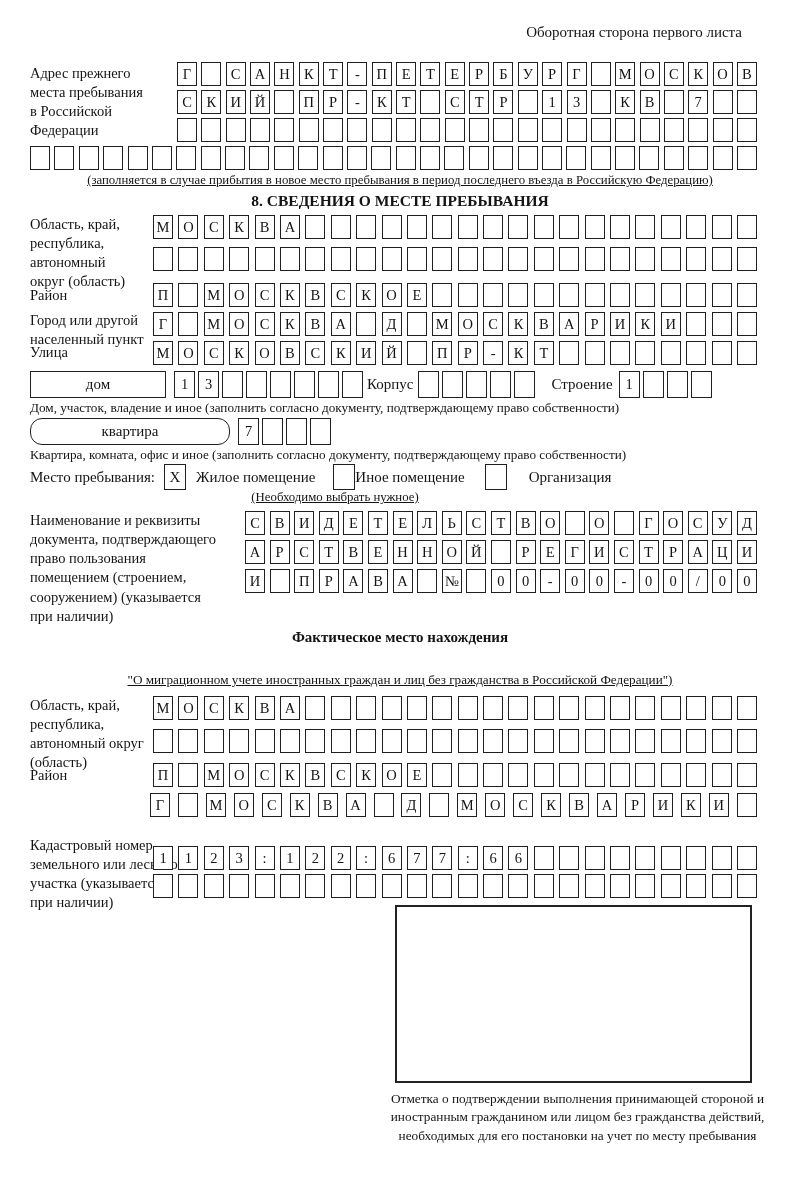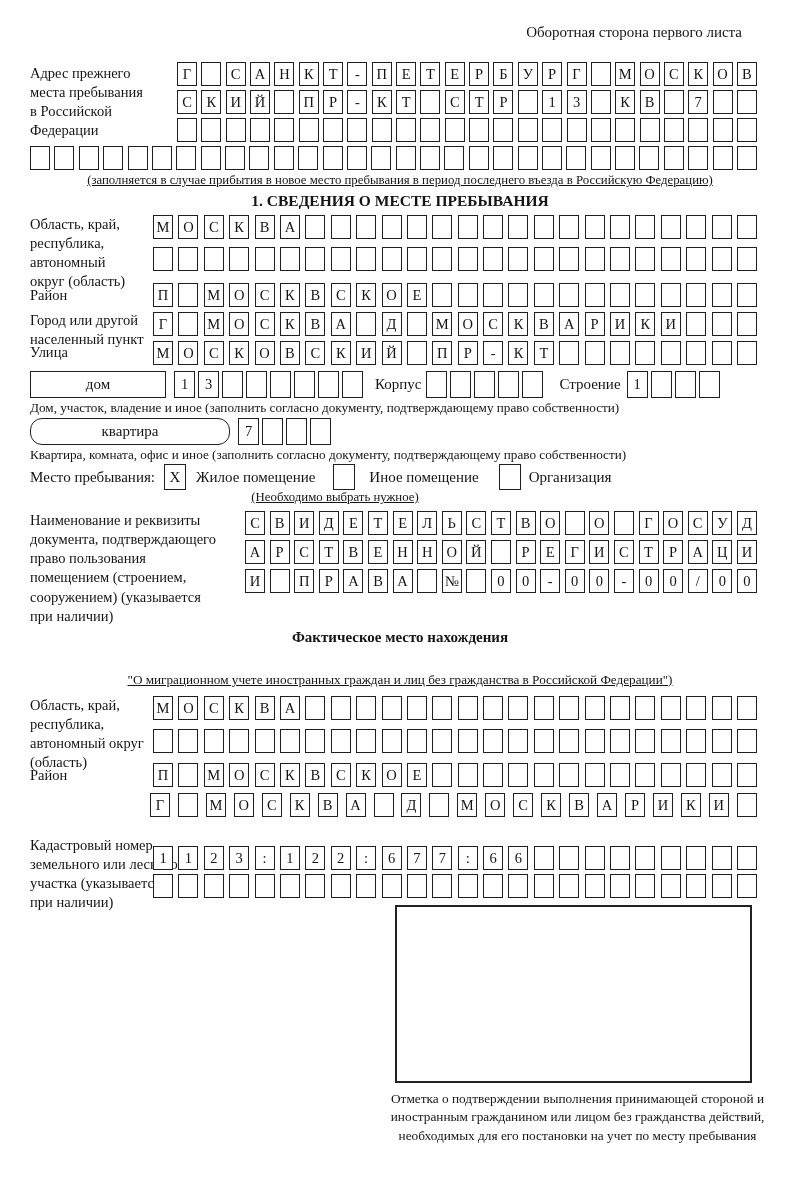--- a/index.html
+++ b/index.html
@@ -157,21 +157,21 @@
       <span class="cell"></span>
       <span class="cell"></span>
       <span class="cell"></span>
       <span class="cell"></span>
       <span class="cell"></span>
       <span class="cell"></span>
       <span class="cell"></span>
     </div>
   <div class="note" style="top:173px;">(заполняется в случае прибытия в новое место пребывания в период последнего въезда в Российскую Федерацию)</div>
 
-  <div class="sec-title" style="top:192px;">1. СВЕДЕНИЯ О МЕСТЕ ПРЕБЫВАНИЯ</div>
+  <div class="sec-title" style="top:192px;">8. СВЕДЕНИЯ О МЕСТЕ ПРЕБЫВАНИЯ</div>
 
   <div class="flabel" style="left:30px; top:215px; width:122px;">Область, край,
 республика,
 автономный
 округ (область)</div>
   <div class="cellrow" style="left:153px; top:215px; width:604px;">
       <span class="cell">М</span>
       <span class="cell">О</span>
       <span class="cell">С</span>
       <span class="cell">К</span>
@@ -313,21 +313,21 @@
     <div class="inline-cells">
         <span class="cell lg">1</span>
         <span class="cell lg">3</span>
         <span class="cell lg"></span>
         <span class="cell lg"></span>
         <span class="cell lg"></span>
         <span class="cell lg"></span>
         <span class="cell lg"></span>
         <span class="cell lg"></span>
       </div>
-    <div class="lbl" style="margin:0 5px 0 12px;">Корпус</div>
+    <div class="lbl" style="margin:0 5px 0 4px;">Корпус</div>
     <div class="inline-cells">
         <span class="cell lg"></span>
         <span class="cell lg"></span>
         <span class="cell lg"></span>
         <span class="cell lg"></span>
         <span class="cell lg"></span>
       </div>
     <div class="lbl" style="margin:0 6px 0 16px;text-align:right;">Строение</div>
     <div class="inline-cells">
         <span class="cell lg">1</span>
@@ -347,23 +347,23 @@
         <span class="cell lg"></span>
       </div>
   </div>
   <div class="note-left" style="top:447px;">Квартира, комната, офис и иное (заполнить согласно документу, подтверждающему право собственности)</div>
 
   <div class="stayrow" style="top:464px;">
     <span>Место пребывания:</span>
     <span class="chk" style="margin-left:9px;">X</span>
     <span style="margin-left:10px;">Жилое помещение</span>
     <span class="chk" style="margin-left:18px;"></span>
-    <span style="margin-left:14px;">Иное помещение</span>
+    <span style="">Иное помещение</span>
     <span class="chk" style="margin-left:20px;"></span>
-    <span style="margin-left:8px;text-align:center;">Организация</span>
+    <span style="margin-left:22px;text-align:center;">Организация</span>
   </div>
   <div class="note" style="top:490px; left:30px; width:610px;">(Необходимо выбрать нужное)</div>
 
   <div class="flabel" style="left:30px; top:511px; width:212px;">Наименование и реквизиты
 документа, подтверждающего
 право пользования
 помещением (строением,
 сооружением) (указывается
 при наличии)</div>
   <div class="cellrow" style="left:245px; top:511px; width:512px;">

